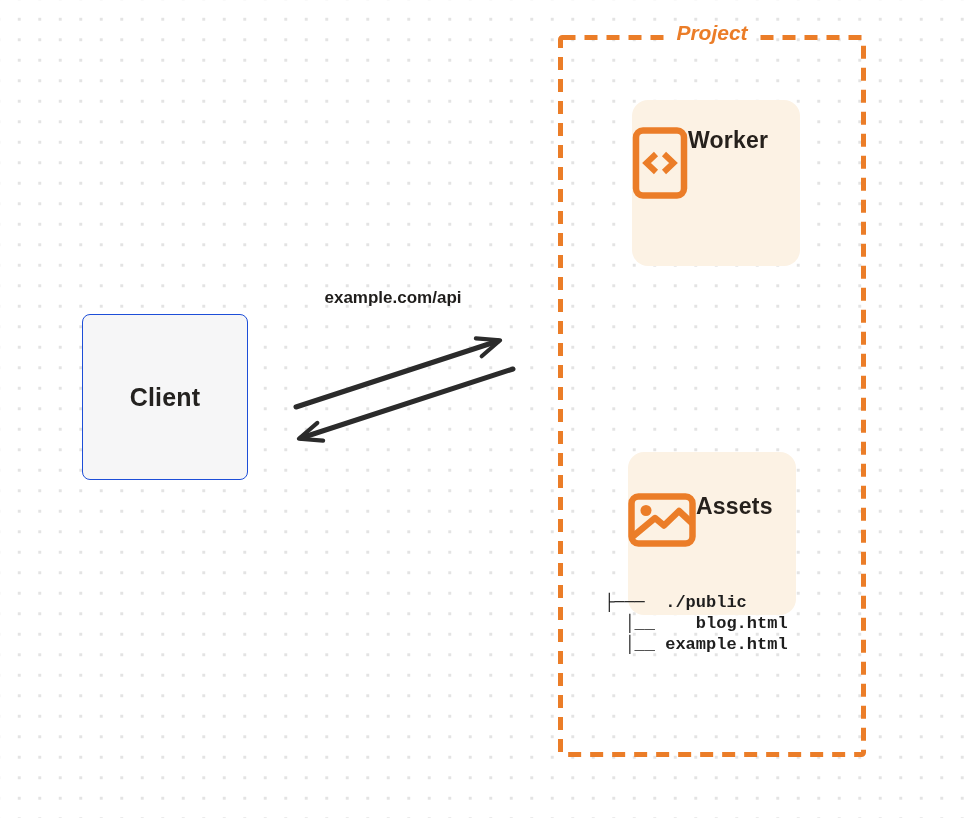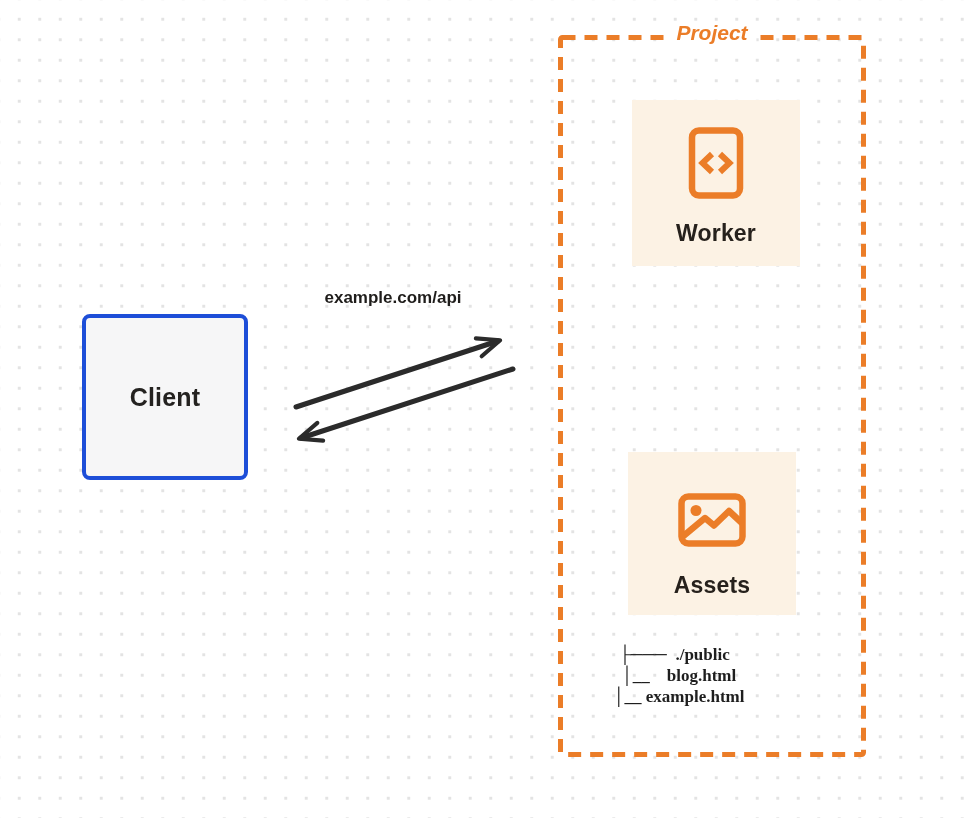--- a/index.html
+++ b/index.html
@@ -10,21 +10,21 @@
     background-size: 20.5px 20.5px;
     background-position: 9px 9px;
     font-family: "Liberation Sans", sans-serif;
     color: #242220;
   }
   .abs { position: absolute; }
 
   
   .client-card {
     left: 82px; top: 314px; width: 166px; height: 166px;
-    background: #f6f6f7; border: 4px solid #1d4ed8; border-radius: 8px;
+    background: #f6f6f7; border: 1px solid #1d4ed8; border-radius: 8px;
     display: flex; align-items: center; justify-content: center;
     box-sizing: border-box;
   }
   .client-card .label { font-size: 25px; font-weight: 700; letter-spacing: 0.2px; }
 
   
   .conn-label {
     left: 308px; top: 288px; width: 170px;
     font-size: 17px; font-weight: 700; color: #1f1d1b;
     text-align: center; white-space: nowrap;
@@ -36,35 +36,35 @@
   
   .project-box { left: 558px; top: 35px; width: 308px; height: 722px; font-style: italic; }
   .project-label {
     position: absolute; top: -14px; left: 50%; transform: translateX(-50%);
     background: #ffffff; padding: 0 9px;
     font-size: 21px; font-weight: 700; color: #eb7d28; white-space: nowrap;
   }
 
   
   .node-card {
-    width: 168px; background: #fcf2e4; border-radius: 0;
-    display: flex; flex-direction: column; align-items: center;
+    width: 168px; background: #fcf2e4; border-radius: 16px;
+    display: flex; align-items: flex-start;
     box-sizing: border-box;
   }
   .worker-card { left: 632px; top: 100px; height: 166px; padding-top: 27px; }
   .assets-card { left: 628px; top: 452px; height: 163px; padding-top: 41px; }
   .worker-card .node-icon { margin-bottom: 21px; }
   .assets-card .node-icon { margin-bottom: 25px; }
   .node-label { font-size: 23px; font-weight: 700; color: #26211c; letter-spacing: 0.2px; }
 
   
   .file-tree {
-    left: 604px; top: 644px;
-    font-family: Liberation Serif, serif;
-    font-size: 17px; font-weight: 700; line-height: 21px; color: #1e1e1e; text-align: center;
+    left: 604px; top: 592px;
+    font-family: Liberation Mono, monospace;
+    font-size: 17px; font-weight: 700; line-height: 21px; color: #1e1e1e;
   }
   .tree-line { white-space: pre; }
 </style>
 </head>
 <body>
 
 <div class="abs client-card">
   <span class="label">Client</span>
 </div>
 

